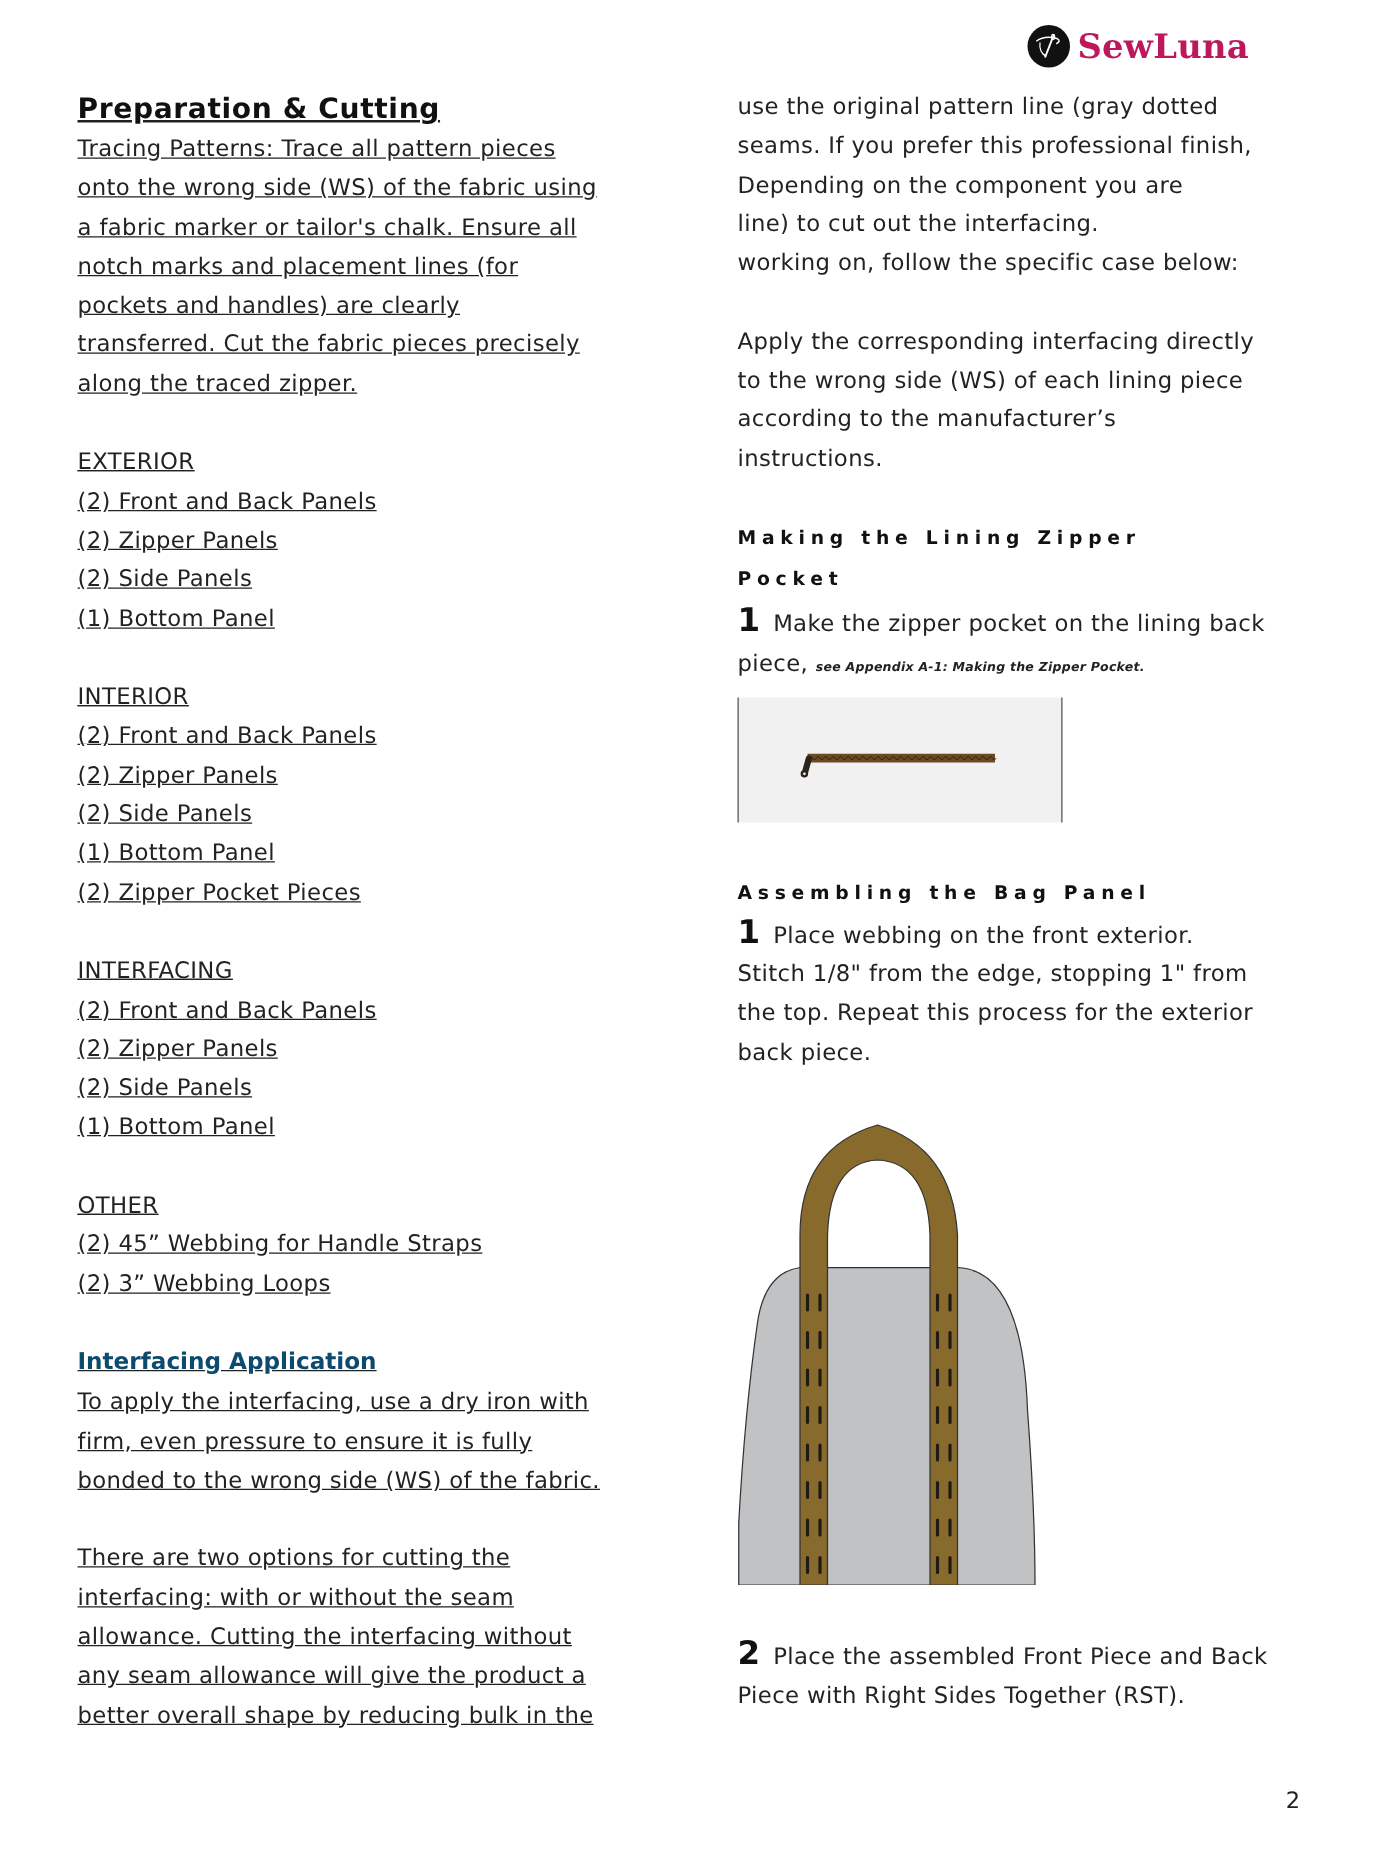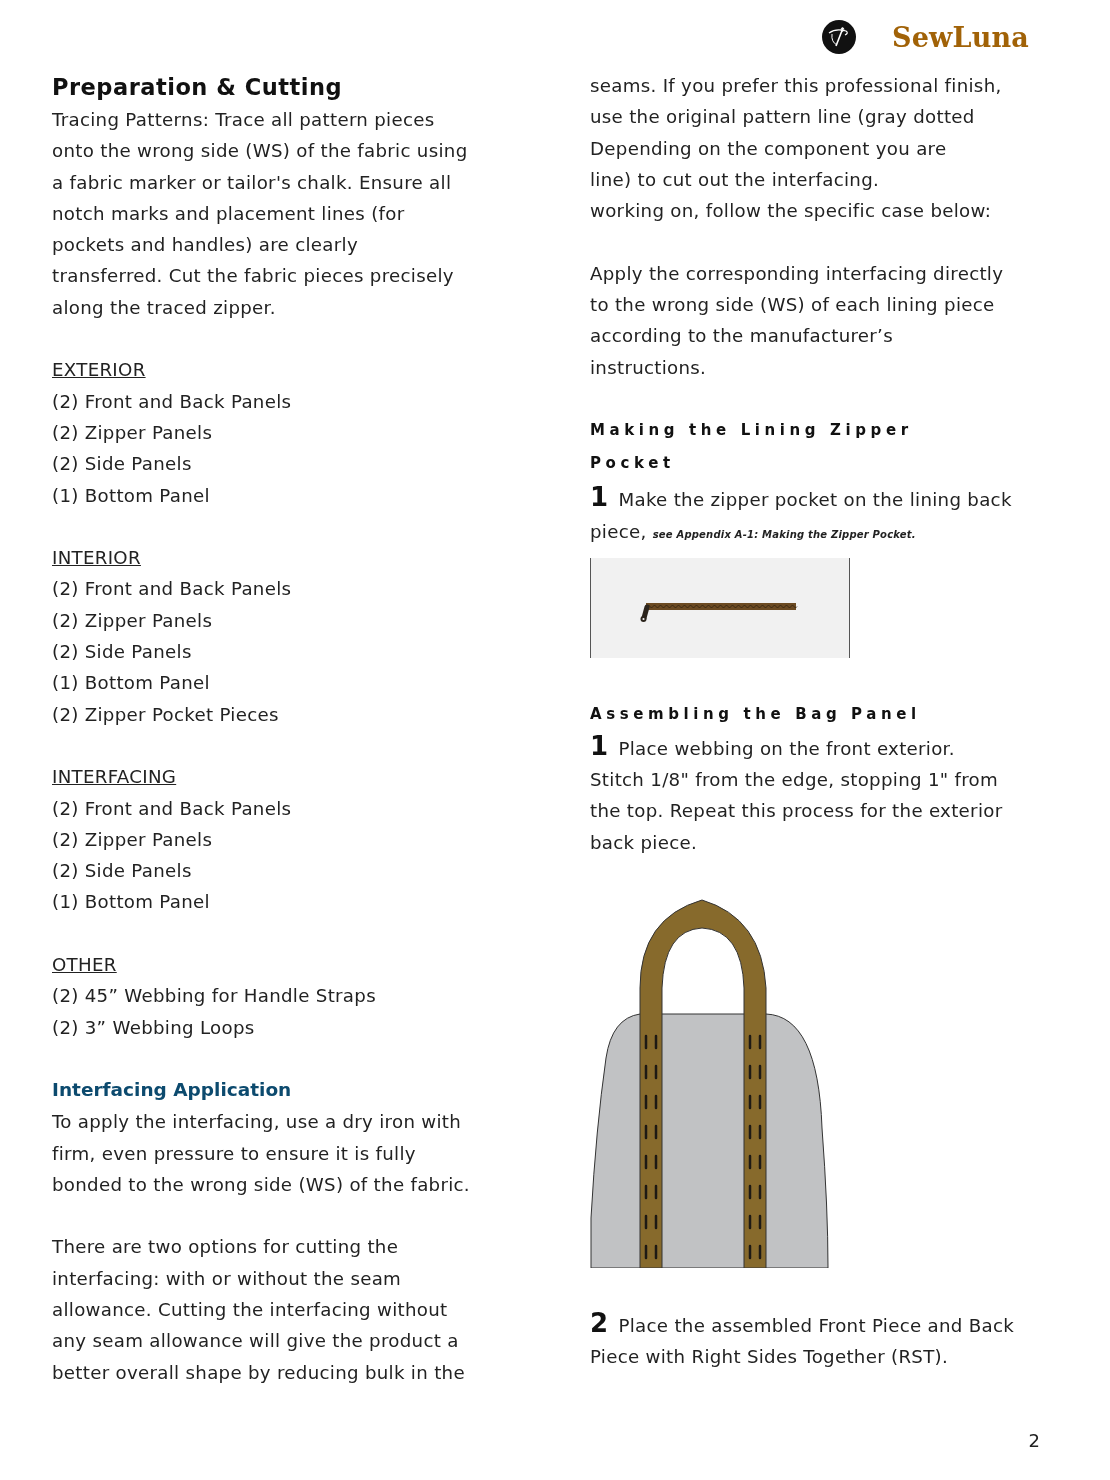--- a/index.html
+++ b/index.html
@@ -1,22 +1,22 @@
 <!DOCTYPE html>
 <html><head>
 <meta charset="utf-8">
 <style>
   html, body { margin:0; padding:0; background:#ffffff; }
   body { width:1110px; height:1480px; position:relative; overflow:hidden;
          font-family:"DejaVu Sans", sans-serif; color:#222; }
   .brand { position:absolute; left:822px; top:20px; display:flex; align-items:center; gap:6px; }
   .brand .logo { width:34px; height:34px; border-radius:50%; background:#111; display:flex; align-items:center; justify-content:center; }
-  .brand .name { font-family:"DejaVu Serif", serif; font-weight:bold; font-size:27px; color:#a16207; letter-spacing:0.2px;margin-left:30px; }
+  .brand .name { font-family:"DejaVu Serif", serif; font-weight:bold; font-size:27px; color:#be185d; letter-spacing:0.2px; }
   .col { position:absolute; top:70px; }
-  .col-left { left:52px; width:460px; }
+  .col-left { left:62px; width:460px;text-decoration:underline; }
   .col-right { left:590px; width:460px; }
   .p { font-size:18.2px; line-height:31.3px; margin:0; letter-spacing:0.3px; }
   .h-main { font-size:22.5px; font-weight:bold; color:#111; margin:0; line-height:34px; letter-spacing:0.5px; }
   .h-sub { font-size:18.5px; font-weight:bold; color:#0c4a6e; margin:0; line-height:32px; }
   .h-spaced { font-size:15px; font-weight:bold; color:#111; letter-spacing:4.6px; line-height:33px; margin:0; }
   .u { text-decoration:underline; }
   .gap { height:31.3px; }
   .num { font-weight:bold; font-size:26px; color:#111; margin-right:4px; }
   .ref { font-style:italic; font-weight:bold; font-size:10px; letter-spacing:0.2px; }
   .zip-fig { position:relative; width:258px; height:100px; background:#f1f1f1; border-left:1.5px solid #555; border-right:1.5px solid #555; margin-top:8px; }
@@ -95,22 +95,22 @@
     <p class="p">There are two options for cutting the</p>
     <p class="p">interfacing: with or without the seam</p>
     <p class="p">allowance. Cutting the interfacing without</p>
     <p class="p">any seam allowance will give the product a</p>
     <p class="p">better overall shape by reducing bulk in the</p>
   </div>
 </div>
 
 <div class="col col-right">
   <div>
+    <p class="p">use the original pattern line (gray dotted</p>
     <p class="p">seams. If you prefer this professional finish,</p>
-    <p class="p">use the original pattern line (gray dotted</p>
     <p class="p">Depending on the component you are</p>
     <p class="p">line) to cut out the interfacing.</p>
     <p class="p">working on, follow the specific case below:</p>
   </div>
   <div class="gap"></div>
   <div>
     <p class="p">Apply the corresponding interfacing directly</p>
     <p class="p">to the wrong side (WS) of each lining piece</p>
     <p class="p">according to the manufacturer’s</p>
     <p class="p">instructions.</p>

